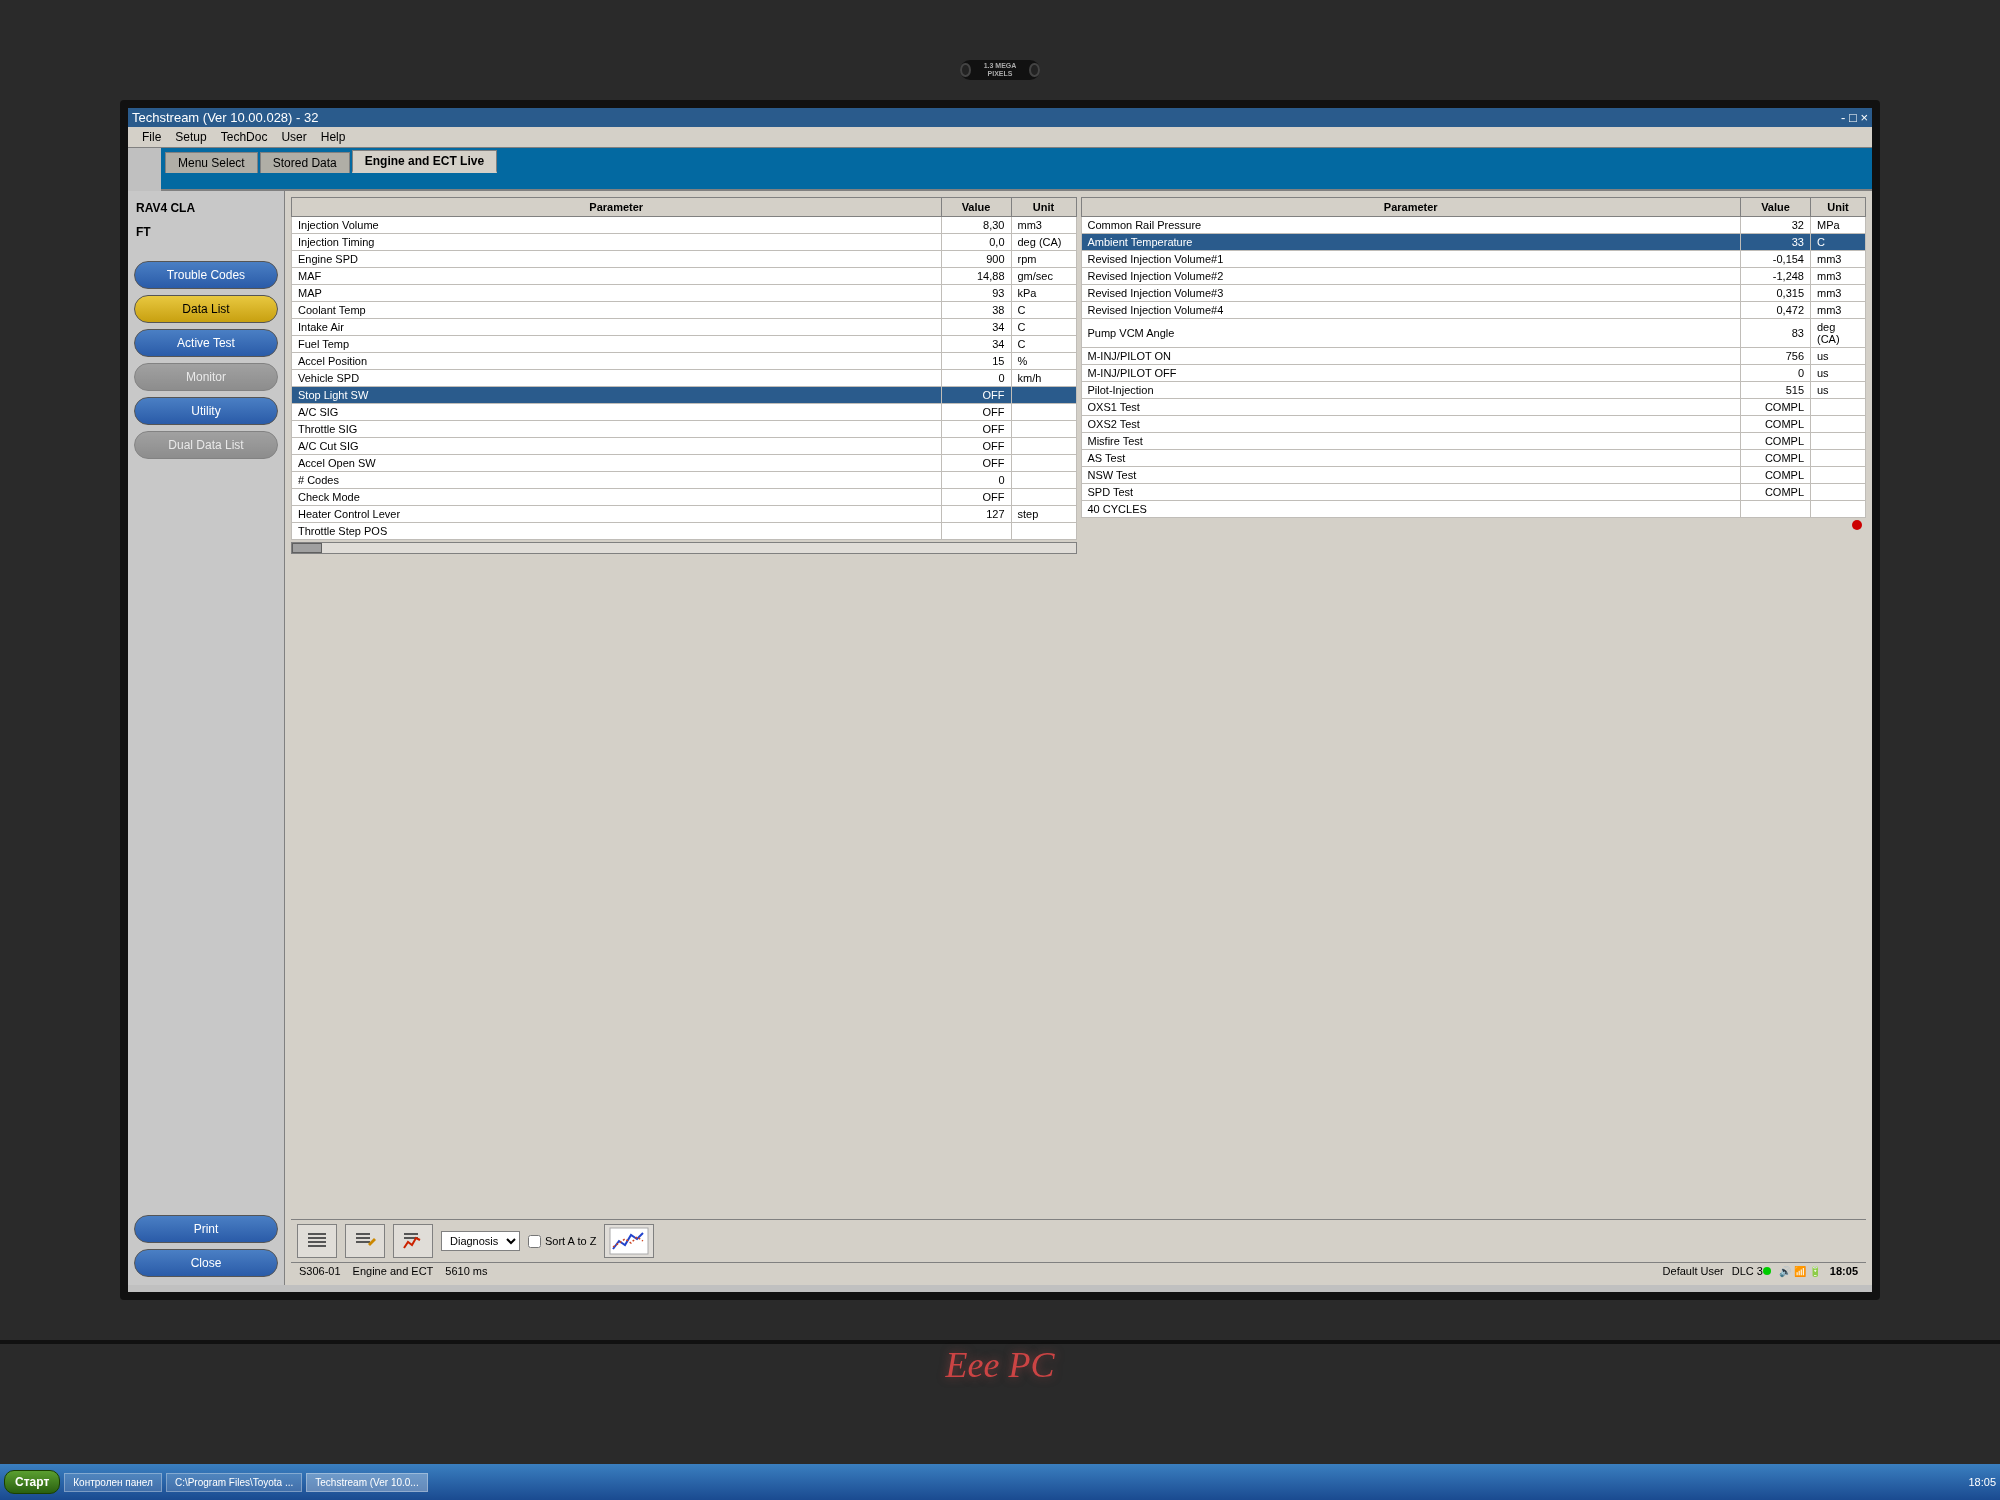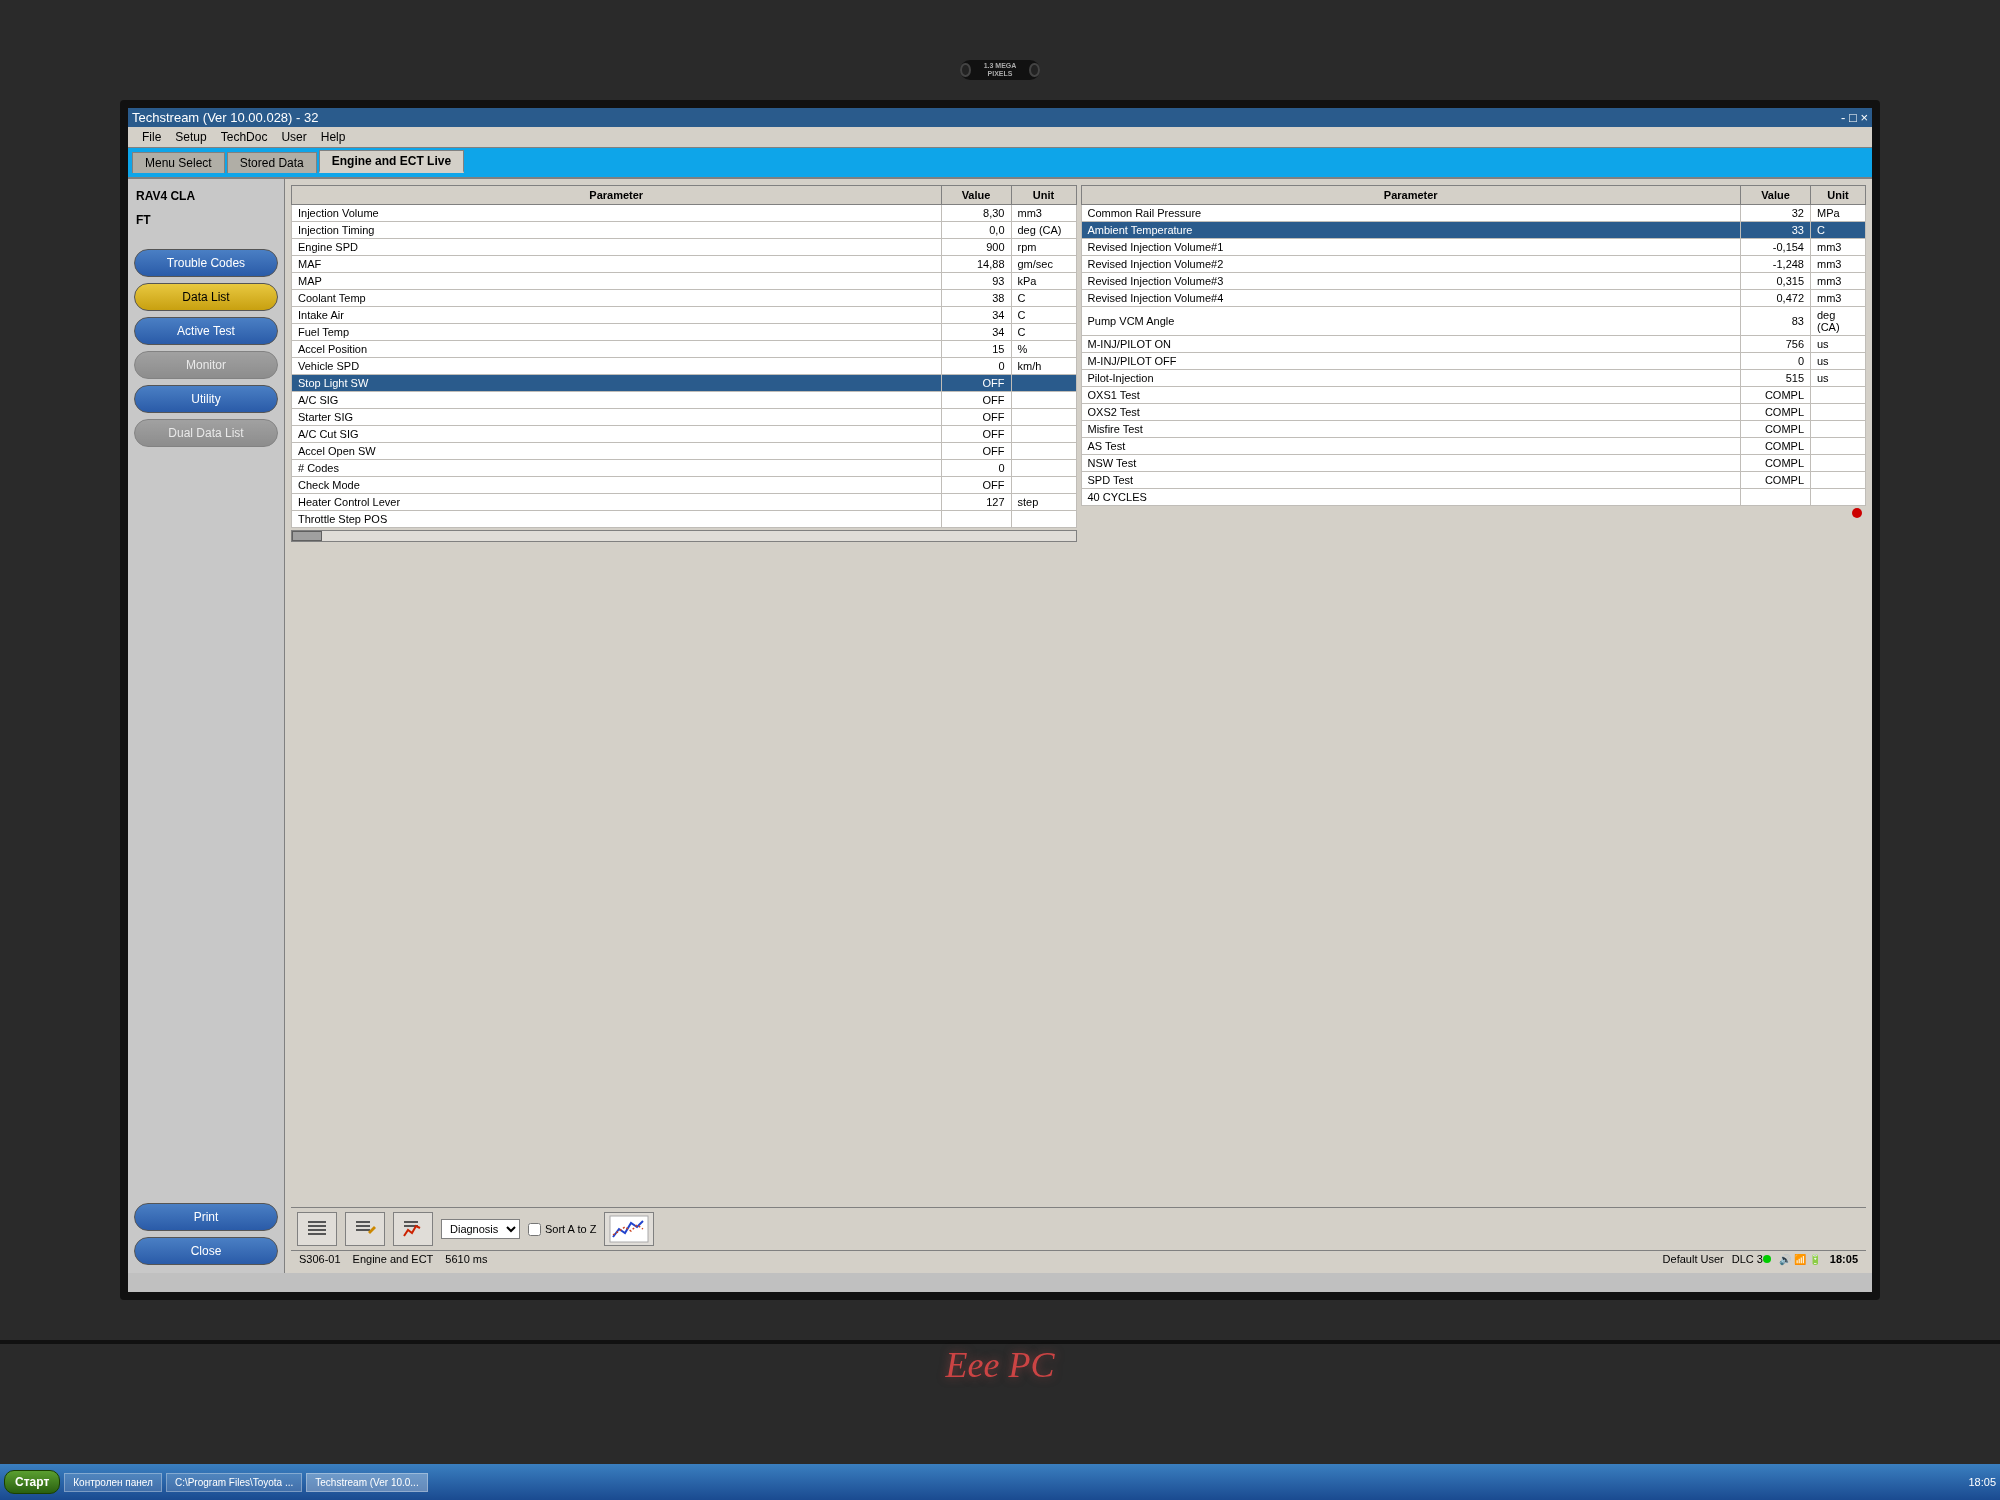--- a/index.html
+++ b/index.html
@@ -52,25 +52,26 @@
       border-bottom: 1px solid #808080;
     }
 
     .menu-item {
       padding: 1px 6px;
       cursor: pointer;
       color: #000;
     }
 
     .tab-bar {
-      background: #0ea5e9;
+      background: #0369a1;
       display: flex;
       align-items: flex-end;
-      padding: 2px 4px 4px 4px;
+      padding: 2px 4px 16px 4px;
       border-bottom: 2px solid #808080;
+      margin-left: 33px;
     }
 
     .tab {
       padding: 3px 12px;
       font-size: 12px;
       background: #b0aea6;
       border: 1px solid #808080;
       border-bottom: none;
       margin-right: 2px;
       cursor: pointer;
@@ -482,21 +483,21 @@
       <td class="param">Stop Light SW</td>
       <td class="value">OFF</td>
       <td class="unit"></td>
     </tr>
                   <tr>
       <td class="param">A/C SIG</td>
       <td class="value">OFF</td>
       <td class="unit"></td>
     </tr>
                   <tr>
-      <td class="param">Starter SIG</td>
+      <td class="param">Throttle SIG</td>
       <td class="value">OFF</td>
       <td class="unit"></td>
     </tr>
                   <tr>
       <td class="param">A/C Cut SIG</td>
       <td class="value">OFF</td>
       <td class="unit"></td>
     </tr>
                   <tr>
       <td class="param">Accel Open SW</td>

